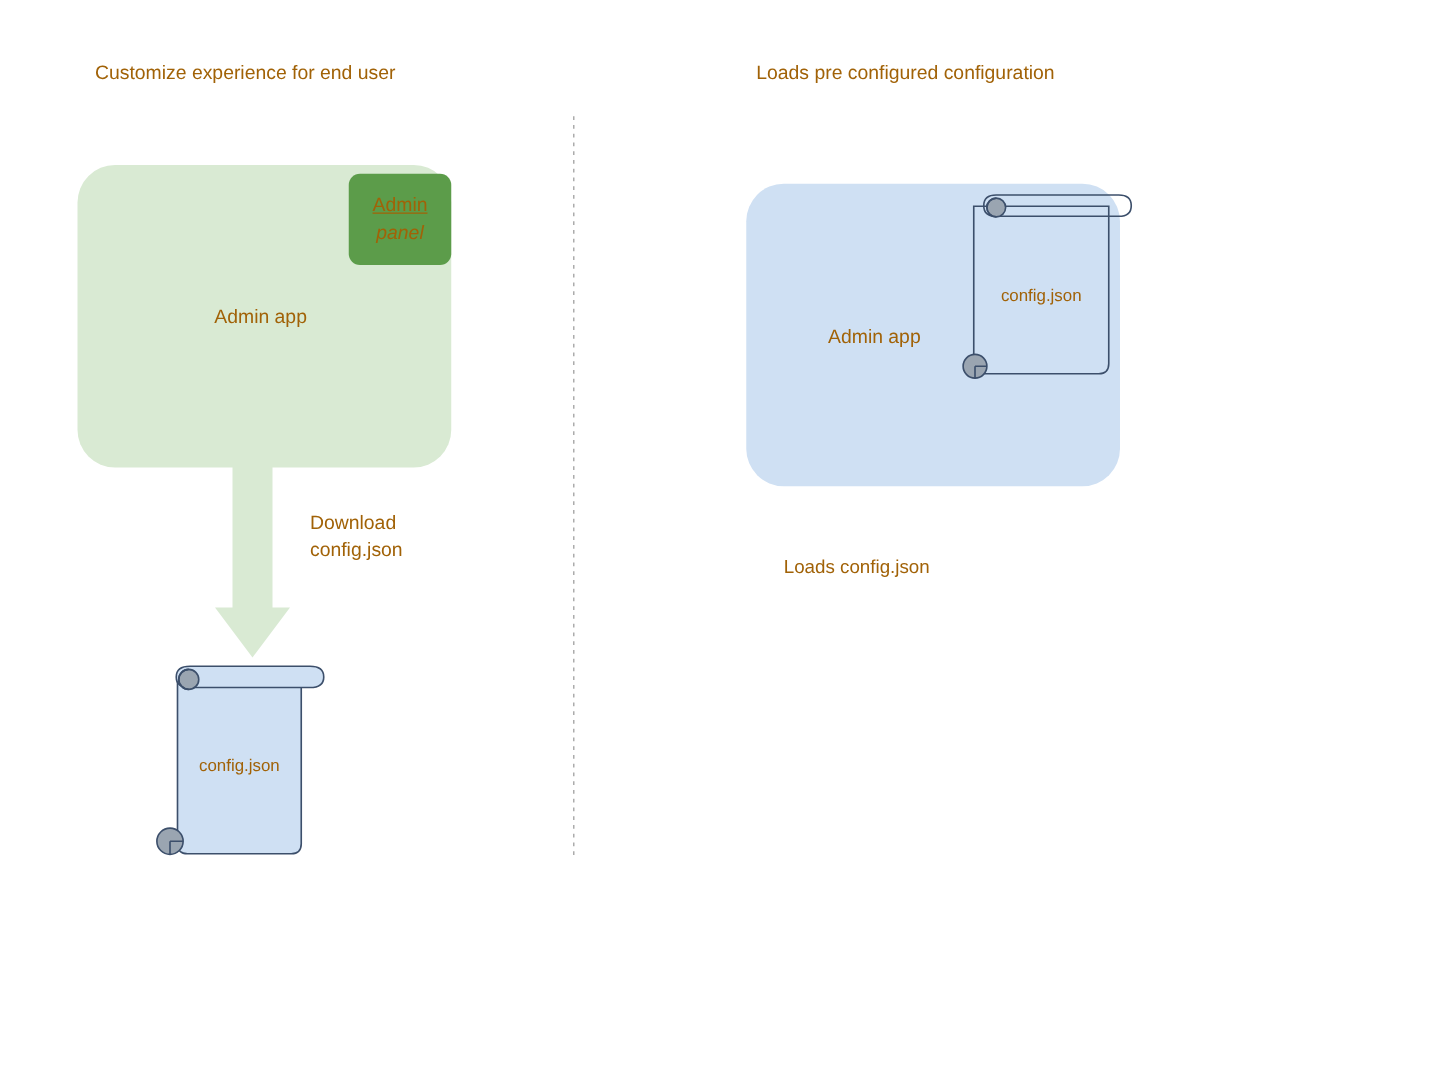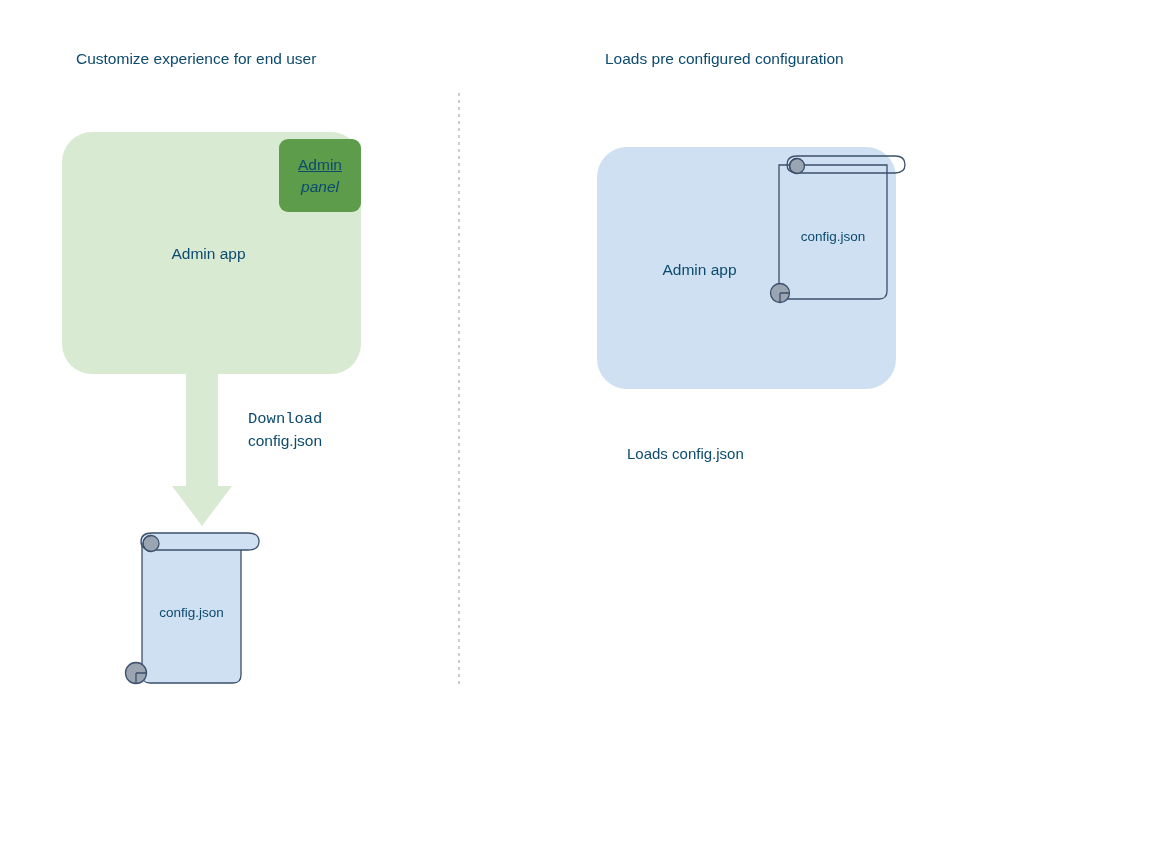--- a/index.html
+++ b/index.html
@@ -28,21 +28,21 @@
     left: 0;
     top: 0;
     width: 1152px;
     height: 864px;
     pointer-events: none;
   }
   .txt {
     position: absolute;
     white-space: pre;
     line-height: 1.22;
-    color: #0c4a6e;
+    color: #a16207;
   }
   .heading {
     font-size: 15.5px;
   }
   .label-app {
     font-size: 15.5px;
   }
   .label-panel {
     font-size: 15.5px;
     text-align: center;
@@ -137,21 +137,21 @@
 
   </svg>
 
   <div class="txt heading" style="left:76px; top:50px; width:320px;">Customize experience for end user</div>
 
   <div class="txt label-app" style="left:62px; top:245px; width:293px; text-align:center;">Admin app</div>
 
   <div class="txt label-panel" style="left:279px; top:156px; width:82px;text-decoration:underline;">Admin</div>
   <div class="txt label-panel" style="left:279px; top:178px; width:82px;font-style:italic;">panel</div>
 
-  <div class="txt label-edge" style="left:248px; top:410px;font-family:Liberation Mono, monospace;">Download</div>
+  <div class="txt label-edge" style="left:248px; top:410px;">Download</div>
   <div class="txt label-edge" style="left:248px; top:432px;">config.json</div>
 
   <div class="txt label-file" style="left:142px; top:605px; width:99px; text-align:center;">config.json</div>
 
   <div class="txt heading" style="left:605px; top:50px; width:330px;">Loads pre configured configuration</div>
 
   <div class="txt label-app" style="left:597px; top:261px; width:205px; text-align:center;">Admin app</div>
 
   <div class="txt label-file" style="left:779px; top:229px; width:108px; text-align:center;">config.json</div>
 

